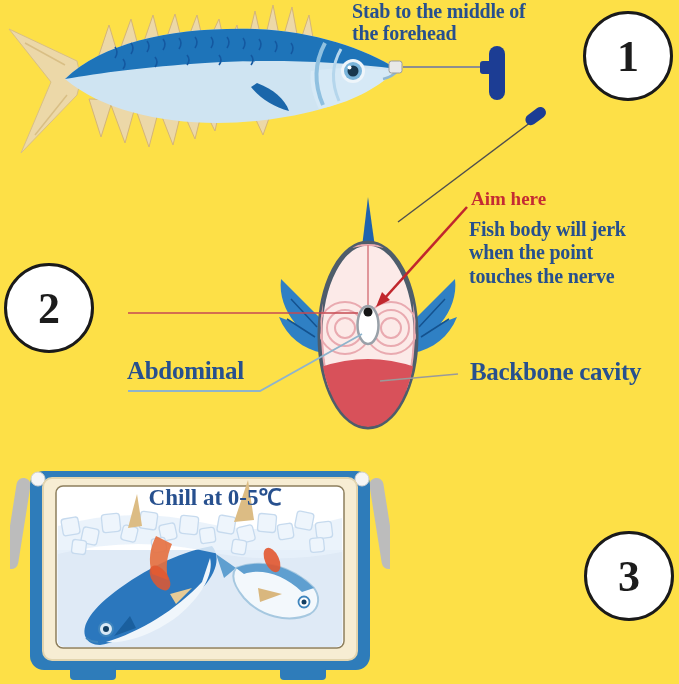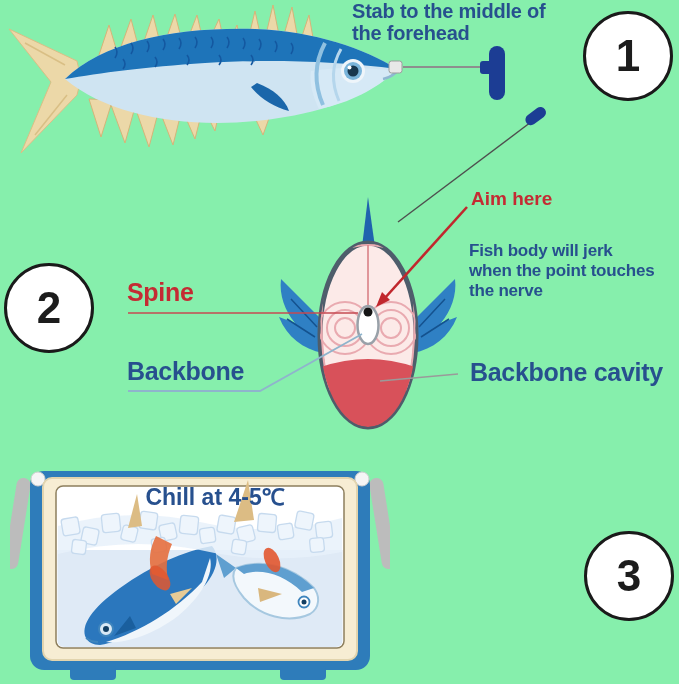--- a/index.html
+++ b/index.html
@@ -1,36 +1,36 @@
 <!DOCTYPE html>
 <html><head>
 <meta charset="utf-8">
 <style>
   html,body{margin:0;padding:0;background:#fff;}
   .canvas{
-    position:relative;width:679px;height:684px;background:#86efac;
-    font-family:Liberation Sans, sans-serif;overflow:hidden;
+    position:relative;width:679px;height:684px;background:#fde047;
+    font-family:Liberation Serif, serif;overflow:hidden;
   }
   .abs{position:absolute;}
   .badge{
     position:absolute;width:84px;height:84px;border:3px solid #1a1a1a;border-radius:50%;
     background:#fff;display:flex;align-items:center;justify-content:center;
     font-size:44px;font-weight:bold;color:#1c1c1c;
   }
   .cap-blue{
     position:absolute;color:#27508E;font-weight:600;font-size:20px;line-height:1.08;
     letter-spacing:-0.2px;
   }
   .lbl{position:absolute;font-weight:600;font-size:25px;letter-spacing:-0.3px;}
   .lbl-red{color:#C42B33;}
   .lbl-blue{color:#27508E;}
   .aim-here{position:absolute;color:#C42B33;font-weight:700;font-size:19px;}
   .aim-note{
-    position:absolute;color:#27508E;font-weight:600;font-size:17px;line-height:1.17;
-    width:186px;letter-spacing:-0.2px;margin-top:23px;
+    position:absolute;color:#27508E;font-weight:600;font-size:20px;line-height:1.17;
+    width:186px;letter-spacing:-0.2px;
   }
   .chill{
     position:absolute;left:120px;top:480px;width:190px;text-align:center;
     color:#27508E;font-weight:600;font-size:23px;
   }
   svg{display:block;}
 </style>
 </head>
 <body>
 
@@ -140,22 +140,21 @@
     </g>
     <line x1="128" y1="313" x2="358" y2="313" stroke="#C64A52" stroke-width="1.6"></line>
     <polyline points="128,391 260,391 362,334" fill="none" stroke="#8FB4CC" stroke-width="1.8"></polyline>
     <line x1="380" y1="381" x2="458" y2="374" stroke="#9A9A9A" stroke-width="1.4"></line>
     <g>
       <line x1="467" y1="207" x2="384" y2="299" stroke="#C1272D" stroke-width="2.6"></line>
       <polygon points="376,307 382,292 390,300" fill="#C1272D"></polygon>
     </g>
   </svg>
 
-  <div class="lbl lbl-red" style="left:127px;top:278px">Spine</div>
-  <div class="lbl lbl-blue" style="left:127px;top:357px">Backbone</div>
+  <div class="lbl lbl-blue" style="left:127px;top:357px">Abdominal</div>
   <div class="aim-here" style="left:471px;top:188px">Aim here</div>
   <div class="aim-note" style="left:469px;top:218px">Fish body will jerk when the point touches the nerve</div>
   <div class="lbl lbl-blue" style="left:470px;top:358px">Backbone cavity</div>
 
   <div class="badge" style="left:4px;top:263px">
     <span>2</span>
   </div>
 
   <svg class="abs" style="left:10px;top:466px" width="380" height="218" viewBox="0 0 380 218">
 
@@ -221,19 +220,19 @@
     </g>
 
     <g fill="#DCBC84">
       <path d="M118,62 L127,28 L132,60 Z"></path>
       <path d="M224,56 L238,14 L244,54 Z"></path>
       <path d="M248,122 L272,128 L250,136 Z" fill="#D9B77E"></path>
       <path d="M160,128 L182,122 L166,138 Z" fill="#E6CB96"></path>
     </g>
   </svg>
 
-  <div class="chill">Chill at 4-5℃</div>
+  <div class="chill">Chill at 0-5℃</div>
 
   <div class="badge" style="left:584px;top:531px">
     <span>3</span>
   </div>
 
 </div>
 
 </body></html>

